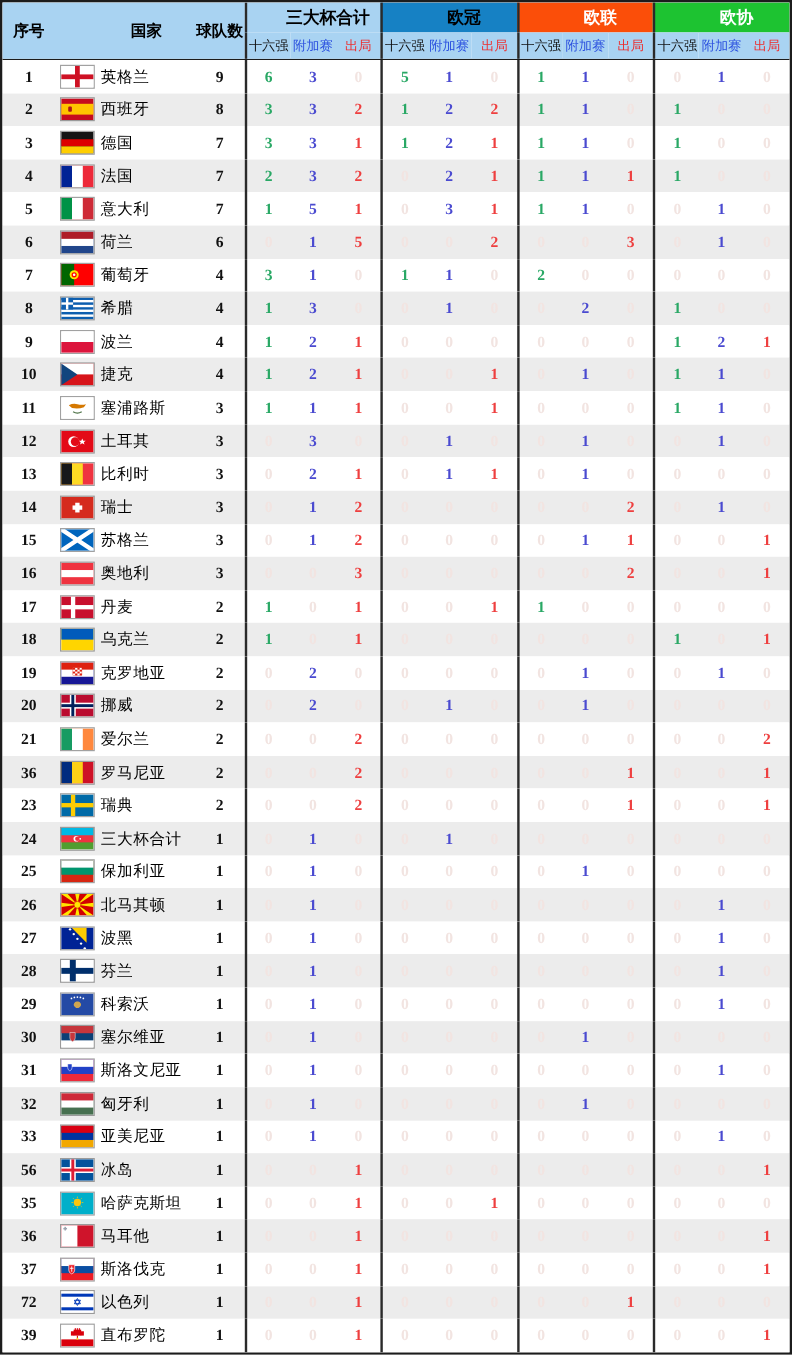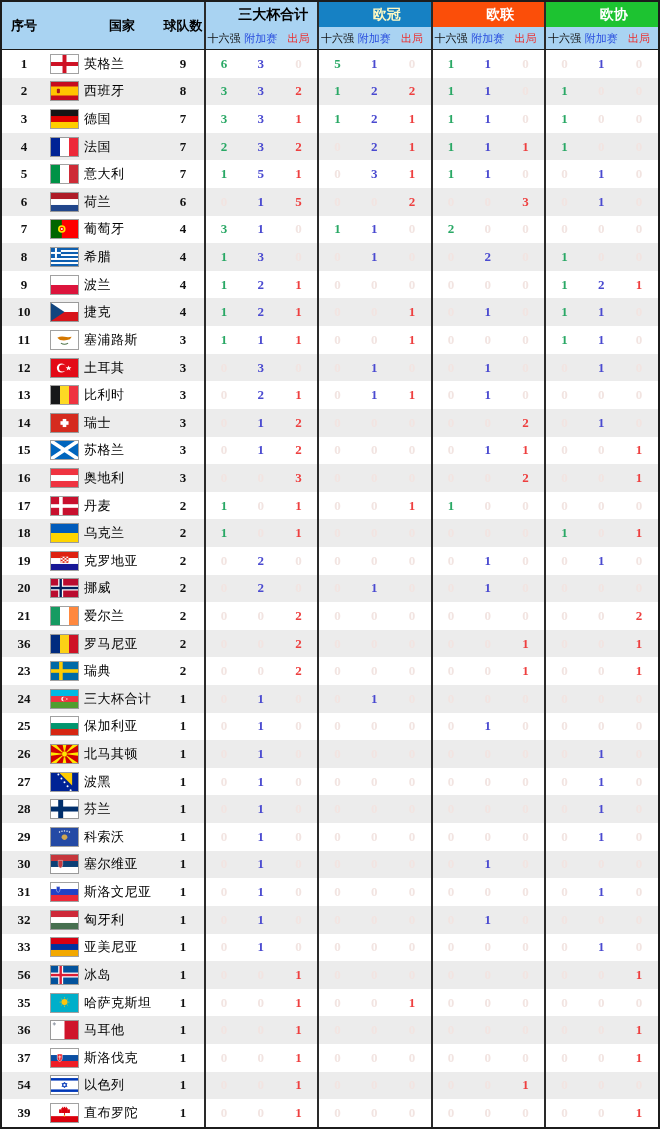--- a/index.html
+++ b/index.html
@@ -18,21 +18,21 @@
 
   
   .hdr{flex:0 0 47px;grid-template-rows:25px 22px;border-bottom:1px solid #1c1c1c;}
   .hleft{grid-column:1/5;grid-row:1/3;background:var(--header_bg,#a9d3f2);
          display:grid;grid-template-columns:44px 36px 80px 42px;align-items:center;}
   .hleft span{font-size:13px;font-weight:bold;color:#000;text-align:center;}
   .hl-idx{grid-column:1;} .hl-cty{grid-column:3;} .hl-num{grid-column:4;}
   .hgroup{grid-row:1;display:flex;align-items:center;justify-content:center;
           font-size:14px;font-weight:bold;padding-left:23px;}
   .g-total{grid-column:5/8;background:var(--header_bg,#a9d3f2);color:#000;}
-  .g-ucl{grid-column:8/11;background:var(--ucl_bg,#1681c4);color:#fef9c3;}
+  .g-ucl{grid-column:8/11;background:var(--ucl_bg,#1681c4);color:#000000;}
   .g-uel{grid-column:11/14;background:var(--uel_bg,#fb4e09);color:#fff;}
   .g-uecl{grid-column:14/17;background:var(--uecl_bg,#1dc331);color:#fff;}
   .hsub{grid-row:2;background:var(--header_bg,#a9d3f2);display:flex;align-items:center;justify-content:center;
         font-size:11px;font-weight:normal;white-space:nowrap;}
   .s16{color:var(--sub_r16,#111);} .spo{color:var(--sub_playoff,#2b50df);} .sout{color:var(--sub_out,#ed2d2d);}
 
   
   .gsep{border-left:2px solid #2a2a2a;}
 
   
@@ -1091,21 +1091,21 @@
         <div class="cell val cpo zero">0</div>
         <div class="cell val cout zero">0</div>
         <div class="cell val c16 gsep zero">0</div>
         <div class="cell val cpo zero">0</div>
         <div class="cell val cout zero">0</div>
         <div class="cell val c16 gsep zero">0</div>
         <div class="cell val cpo zero">0</div>
         <div class="cell val cout">1</div>
       </div>
       <div class="row even">
-        <div class="cell num">54</div>
+        <div class="cell num">72</div>
         <div class="cell">
           <span class="flagbox">
             <svg viewBox="0 0 30 20" preserveAspectRatio="none">
               <rect width="30" height="20" fill="#fff"></rect>
               <rect y="2.3" width="30" height="2.8" fill="#0038b8"></rect>
               <rect y="14.9" width="30" height="2.8" fill="#0038b8"></rect>
               <path d="M15 6.8 L17.8 11.6 L12.2 11.6 Z" fill="none" stroke="#0038b8" stroke-width="0.9"></path>
               <path d="M15 13.2 L12.2 8.4 L17.8 8.4 Z" fill="none" stroke="#0038b8" stroke-width="0.9"></path>
             </svg>
           </span>

